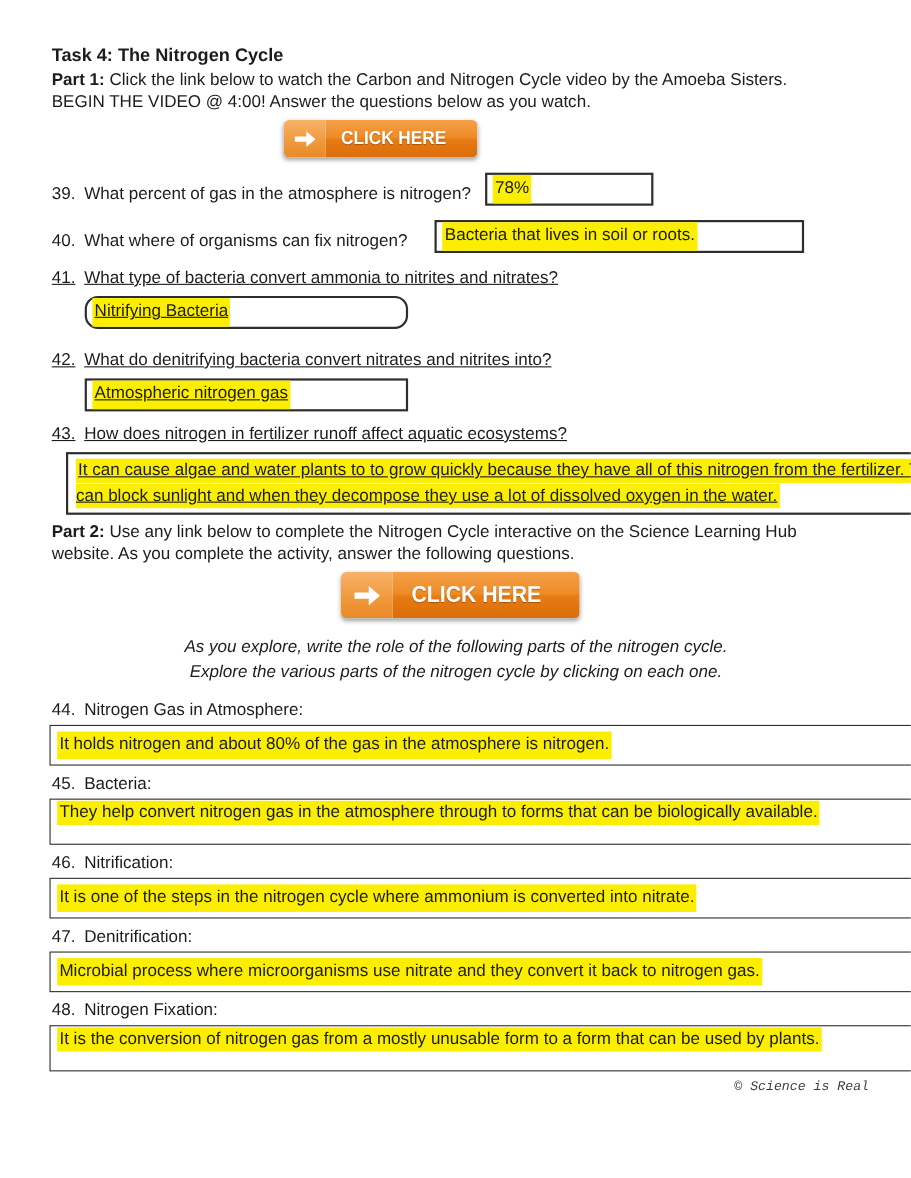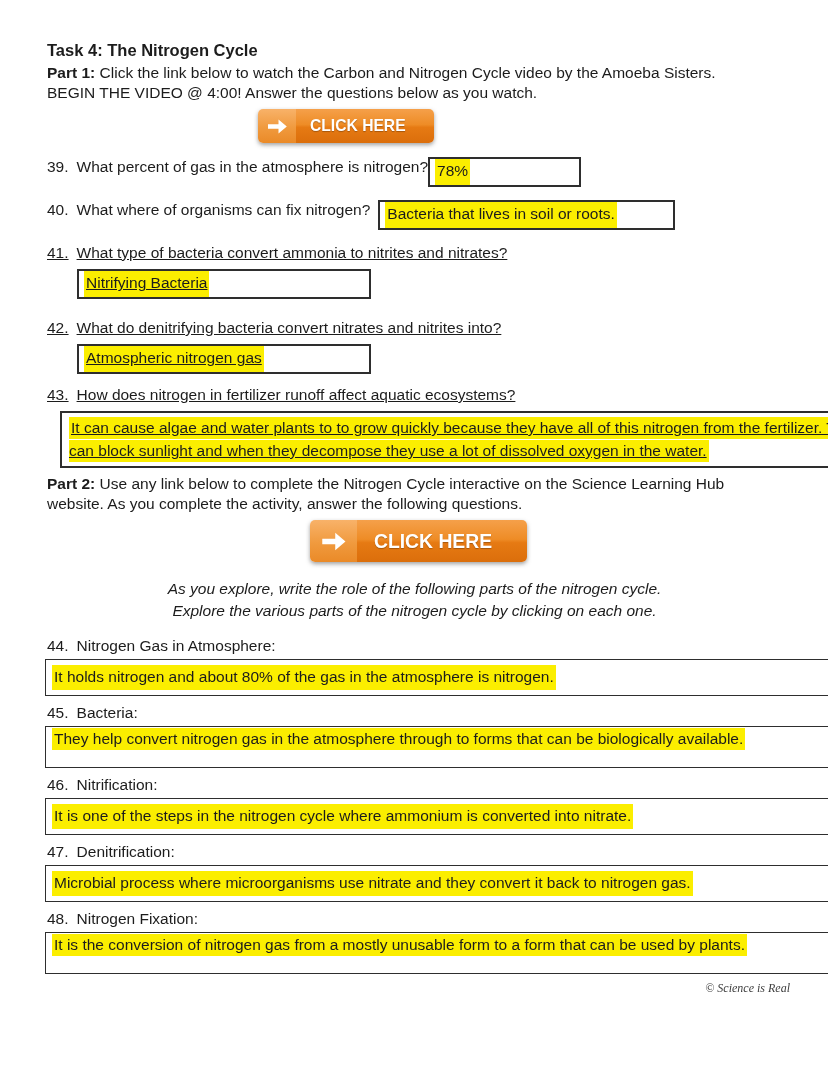--- a/index.html
+++ b/index.html
@@ -39,55 +39,55 @@
   .click-btn .btn-label > span { display: inline-block; transform: scaleX(.92); transform-origin: left center; }
   .click-btn.size1 { height: 34px; }
   .click-btn.size1 .arrow-pane { width: 38px; }
   .click-btn.size1 .btn-label { font-size: 17px; padding: 0 20px 0 14px; }
   .click-btn.size2 { height: 42px; }
   .click-btn.size2 .arrow-pane { width: 47px; }
   .click-btn.size2 .btn-label { font-size: 21px; padding: 0 25px 0 17px; }
 
   
   .q-num { margin-right: 8px; }
-  .q-inline { display: flex; align-items: flex-start; margin-bottom: 13px; }
+  .q-inline { display: flex; align-items: flex-end; margin-bottom: 13px; }
   .q-inline .q-label { white-space: nowrap; }
   .ans-box {
     border: 2px solid #2e2e2e; background: #fff; box-sizing: border-box;
   }
-  .q-inline .ans-box { height: 30px; display: flex; align-items: center; padding-left: 5px; }
+  .q-inline .ans-box { height: 30px; display: flex; align-items: center; padding-left: 5px; margin-left: 13px; }
   .ans-box.w39 { width: 153px; }
-  .ans-box.w40 { width: 297px; margin-left: 8px; }
+  .ans-box.w40 { width: 336px; margin-left: 25px; }
 
   .q-block { margin-bottom: 0; text-decoration: underline; }
   .q-block .q-label { line-height: 19px; margin-bottom: 7px; }
   .q-block .ans-box.small {
     width: 294px; height: 30px; margin-left: 30px;
     display: flex; align-items: center; padding-left: 5px;
   }
-  .q-block.q41 .ans-box { margin-bottom: 19px; }
+  .q-block.q41 .ans-box { margin-bottom: 19px; border-radius: 12px; }
   .q-block.q42 .ans-box { margin-bottom: 11px; }
   .q-block.q43 .ans-box.big {
     width: 817px; margin-left: 13px; margin-bottom: 6px;
     padding: 3px 8px 4px 7px; line-height: 23px;
   }
 
   .italic-note { font-style: italic; text-align: center; width: 735px; line-height: 22px; margin: 0 0 14px 0; }
 
   .q-sect { margin: 0; }
   .q-sect .q-label { line-height: 19px; margin-bottom: 4px; }
   .q-sect .ans-box { width: 828px; margin-left: -2px; border-width: 1.5px; margin-bottom: 7px; }
   .q-sect .ans-box.oneline { height: 37px; display: flex; align-items: center; padding-left: 6px; }
   .q-sect .ans-box.twoline { min-height: 42px; padding: 1px 8px 18px 6px; line-height: 21px; }
 
   mark { background: #fbee00; color: #1c1c1c; padding: 2px 2px 3px 2px; }
 
   footer.credit {
     text-align: right; width: 743px;
-    font-family: Liberation Serif, serif; font-style: italic;
+    font-family: Liberation Mono, monospace; font-style: italic;
     font-size: 12px; color: #3d3d3d; margin-top: 0;
   }
 </style>
 </head>
 <body>
 
 <main>
 
   <h1 class="title">Task 4: The Nitrogen Cycle</h1>
 

